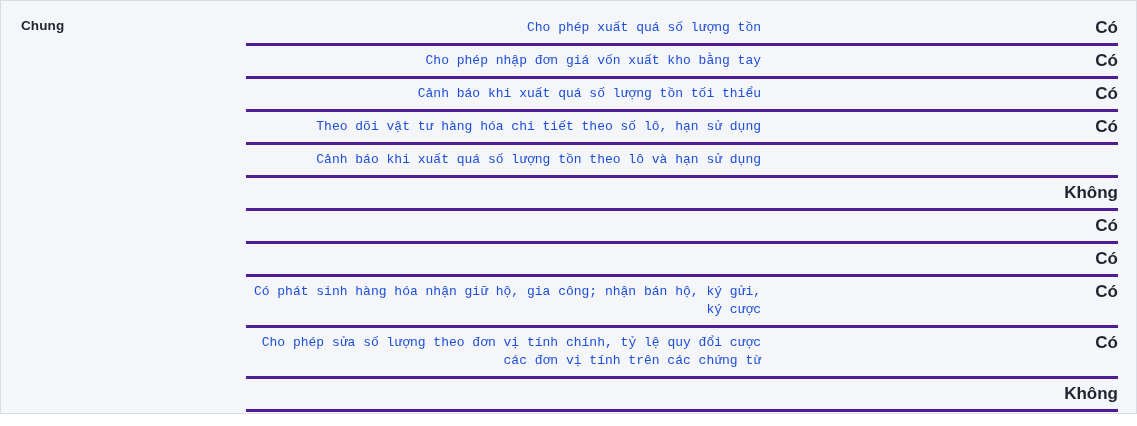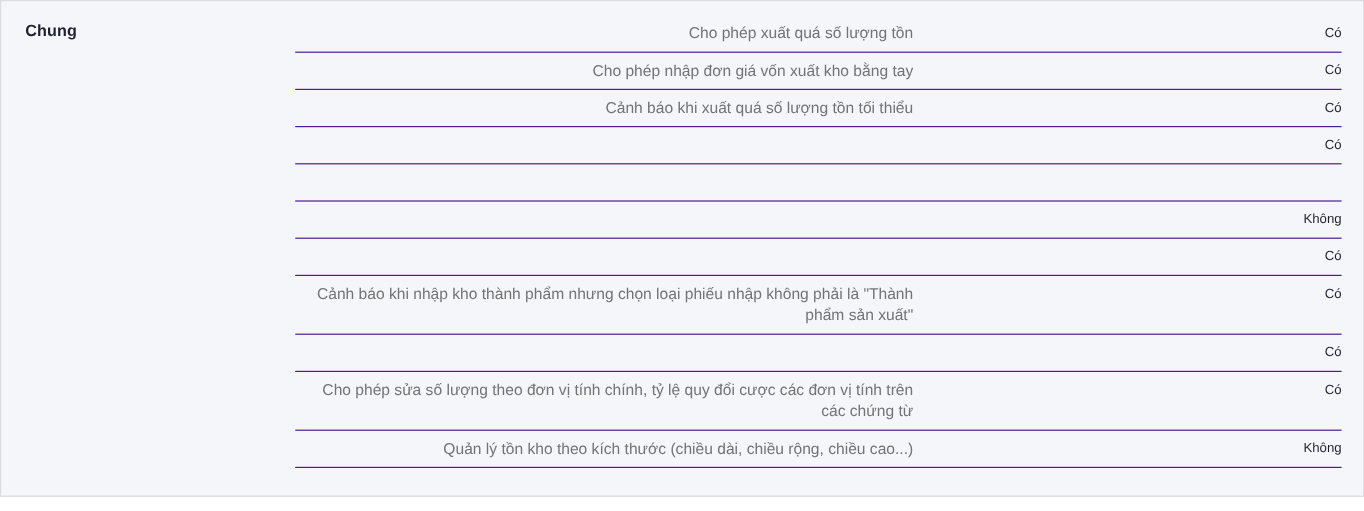--- a/index.html
+++ b/index.html
@@ -39,35 +39,36 @@
     margin-left: 245px;
     margin-right: 18px;
   }
   .row {
     display: flex;
     align-items: flex-start;
     padding: 6px 0 6px 0;
     min-height: 18px;
   }
   .row + .row {
-    border-top: 1px solid #4c1d95;
+    border-top: 3px solid #4c1d95;
   }
   .row-label {
     flex: 0 0 525px;
     max-width: 525px;
     line-height: 18px;
     font-size: 13px;
-    color: #737373;
+    color: #1d4ed8;
     padding-right: 10px;
     box-sizing: border-box;
+    font-family: Liberation Mono, monospace;
   }
   .row-value {
     flex: 1 1 auto;
-    font-weight: normal;
-    font-size: 11px;
+    font-weight: bold;
+    font-size: 17px;
     line-height: 18px;
     color: #1f2430;
     padding-left: 0px;
   }
 </style>
 </head>
 <body>
 
 <div class="panel">
 
@@ -84,50 +85,51 @@
       <div class="row-label">Cho phép nhập đơn giá vốn xuất kho bằng tay</div>
       <div class="row-value">Có</div>
     </div>
 
     <div class="row">
       <div class="row-label">Cảnh báo khi xuất quá số lượng tồn tối thiểu</div>
       <div class="row-value">Có</div>
     </div>
 
     <div class="row">
+      <div class="row-label">Theo dõi vật tư hàng hóa chi tiết theo số lô, hạn sử dụng</div>
       <div class="row-value">Có</div>
     </div>
 
     <div class="row">
+      <div class="row-label">Cảnh báo khi xuất quá số lượng tồn theo lô và hạn sử dụng</div>
     </div>
 
     <div class="row">
       <div class="row-value">Không</div>
     </div>
 
     <div class="row">
       <div class="row-value">Có</div>
     </div>
 
     <div class="row">
-      <div class="row-label">Cảnh báo khi nhập kho thành phẩm nhưng chọn loại phiếu nhập không phải là "Thành phẩm sản xuất"</div>
       <div class="row-value">Có</div>
     </div>
 
     <div class="row">
+      <div class="row-label">Có phát sinh hàng hóa nhận giữ hộ, gia công; nhận bán hộ, ký gửi, ký cược</div>
       <div class="row-value">Có</div>
     </div>
 
     <div class="row">
       <div class="row-label">Cho phép sửa số lượng theo đơn vị tính chính, tỷ lệ quy đổi cược các đơn vị tính trên các chứng từ</div>
       <div class="row-value">Có</div>
     </div>
 
     <div class="row">
-      <div class="row-label">Quản lý tồn kho theo kích thước (chiều dài, chiều rộng, chiều cao...)</div>
       <div class="row-value">Không</div>
     </div>
 
     <div class="row">
       
       
     </div>
 
   </div>
 </div>

